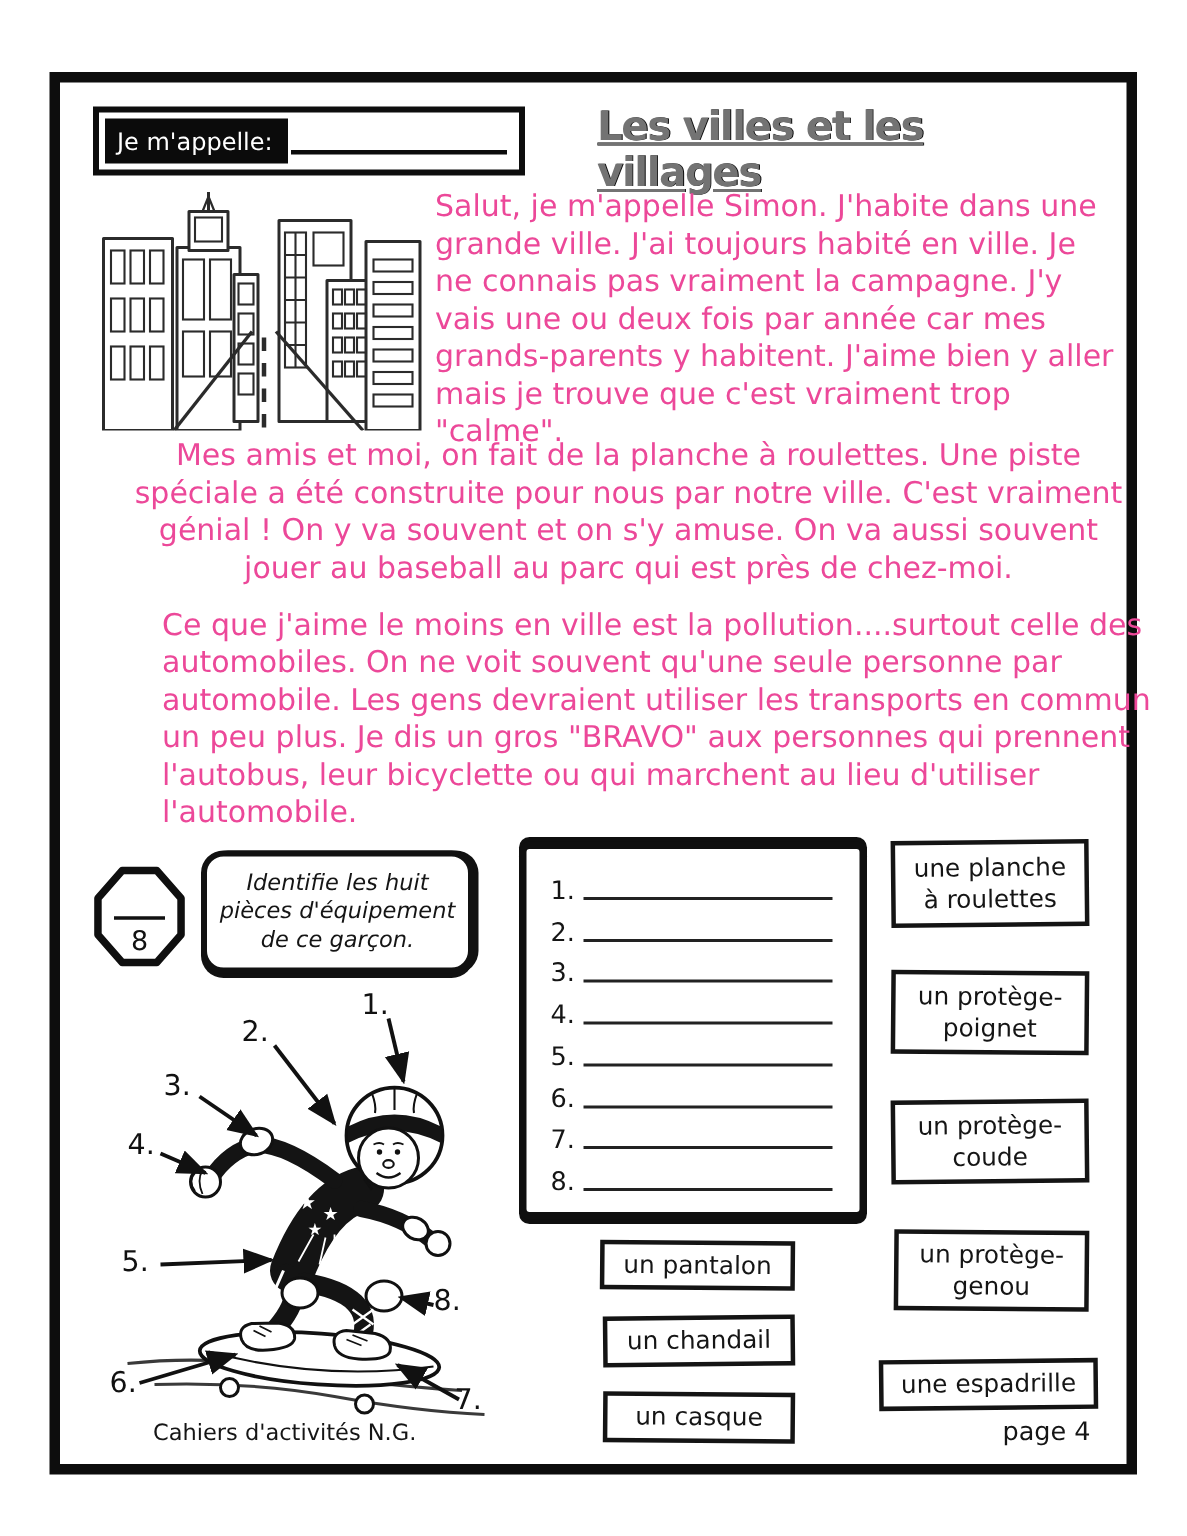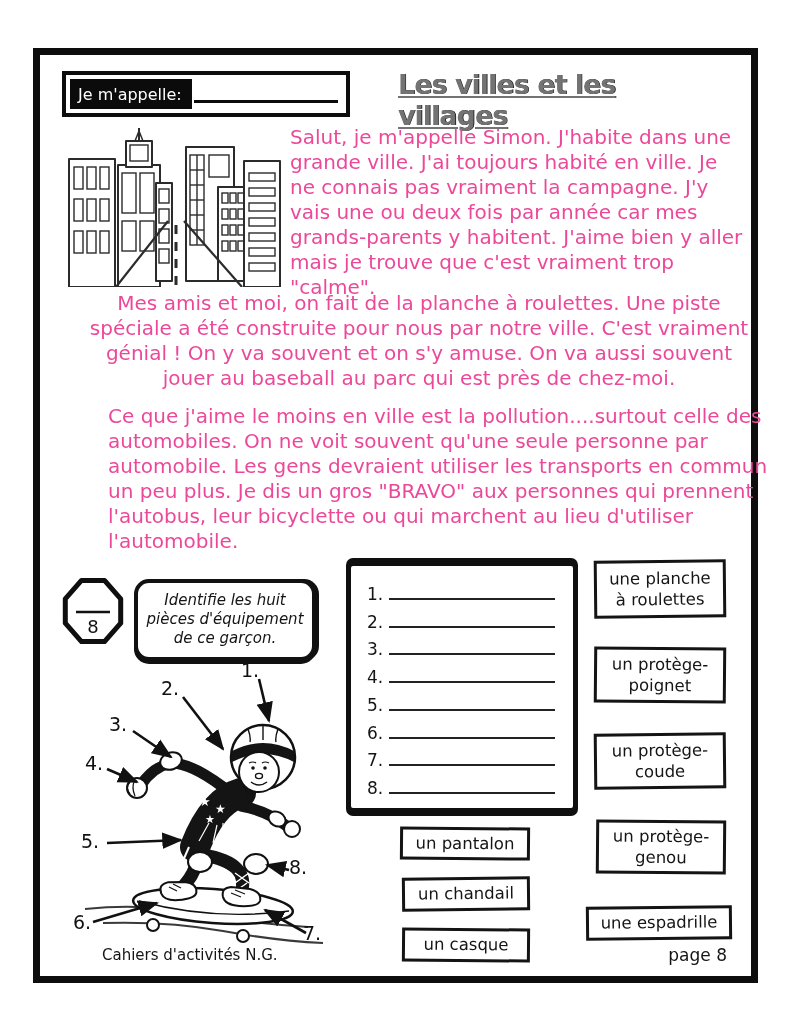--- a/index.html
+++ b/index.html
@@ -21,21 +21,21 @@
   .para{position:absolute;font-size:20px;line-height:25px;color:#ec4899;}
   .p1{left:250px;top:70px;width:458px;}
   .p2{left:40px;top:236px;width:678px;text-align:center;}
   .p3{left:40px;top:349px;width:678px;margin-left:28px;}
   .city{position:absolute;left:26px;top:70px;width:218px;height:162px;}
   
   .octagon{position:absolute;left:22px;top:518px;width:62px;height:76px;}
   .instruction{position:absolute;left:94px;top:512px;width:182px;box-sizing:border-box;
                border:4px solid #111;border-radius:15px;box-shadow:0 3px 0 #111,3px 0 0 #111;
                padding:8px 6px;font-size:15px;font-style:italic;text-align:center;
-               line-height:1.28;white-space:pre-line;background:#fff;margin-top:12px;}
+               line-height:1.28;white-space:pre-line;background:#fff;}
   .answer-box{position:absolute;left:306px;top:506px;width:232px;height:252px;box-sizing:border-box;
               border:5px solid #0f0f0f;border-radius:7px;box-shadow:0 3px 0 #0f0f0f,0 -3px 0 #0f0f0f;
               background:#fff;padding:12px 14px 10px 16px;display:flex;flex-direction:column;justify-content:space-between;}
   .answer-row{display:flex;align-items:flex-end;height:26px;}
   .answer-num{font-size:17px;width:22px;flex:none;}
   .answer-line{flex:1;border-bottom:2px solid #222;margin:0 4px 4px 0;}
   
   .wordbox{position:absolute;border:3px solid #141414;background:#fff;box-sizing:border-box;
            display:flex;align-items:center;justify-content:center;text-align:center;
            font-size:16.5px;line-height:1.28;white-space:pre-line;padding:4px 4px;}
@@ -276,16 +276,16 @@
       <span class="fig-num fn2">2.</span>
       <span class="fig-num fn3">3.</span>
       <span class="fig-num fn4">4.</span>
       <span class="fig-num fn5">5.</span>
       <span class="fig-num fn6">6.</span>
       <span class="fig-num fn7">7.</span>
       <span class="fig-num fn8">8.</span>
     </div>
 
     <div class="footer-left">Cahiers d'activités N.G.</div>
-    <div class="footer-right">page 8</div>
+    <div class="footer-right">page 4</div>
 
   </div>
 </div>
 
 </body></html>

